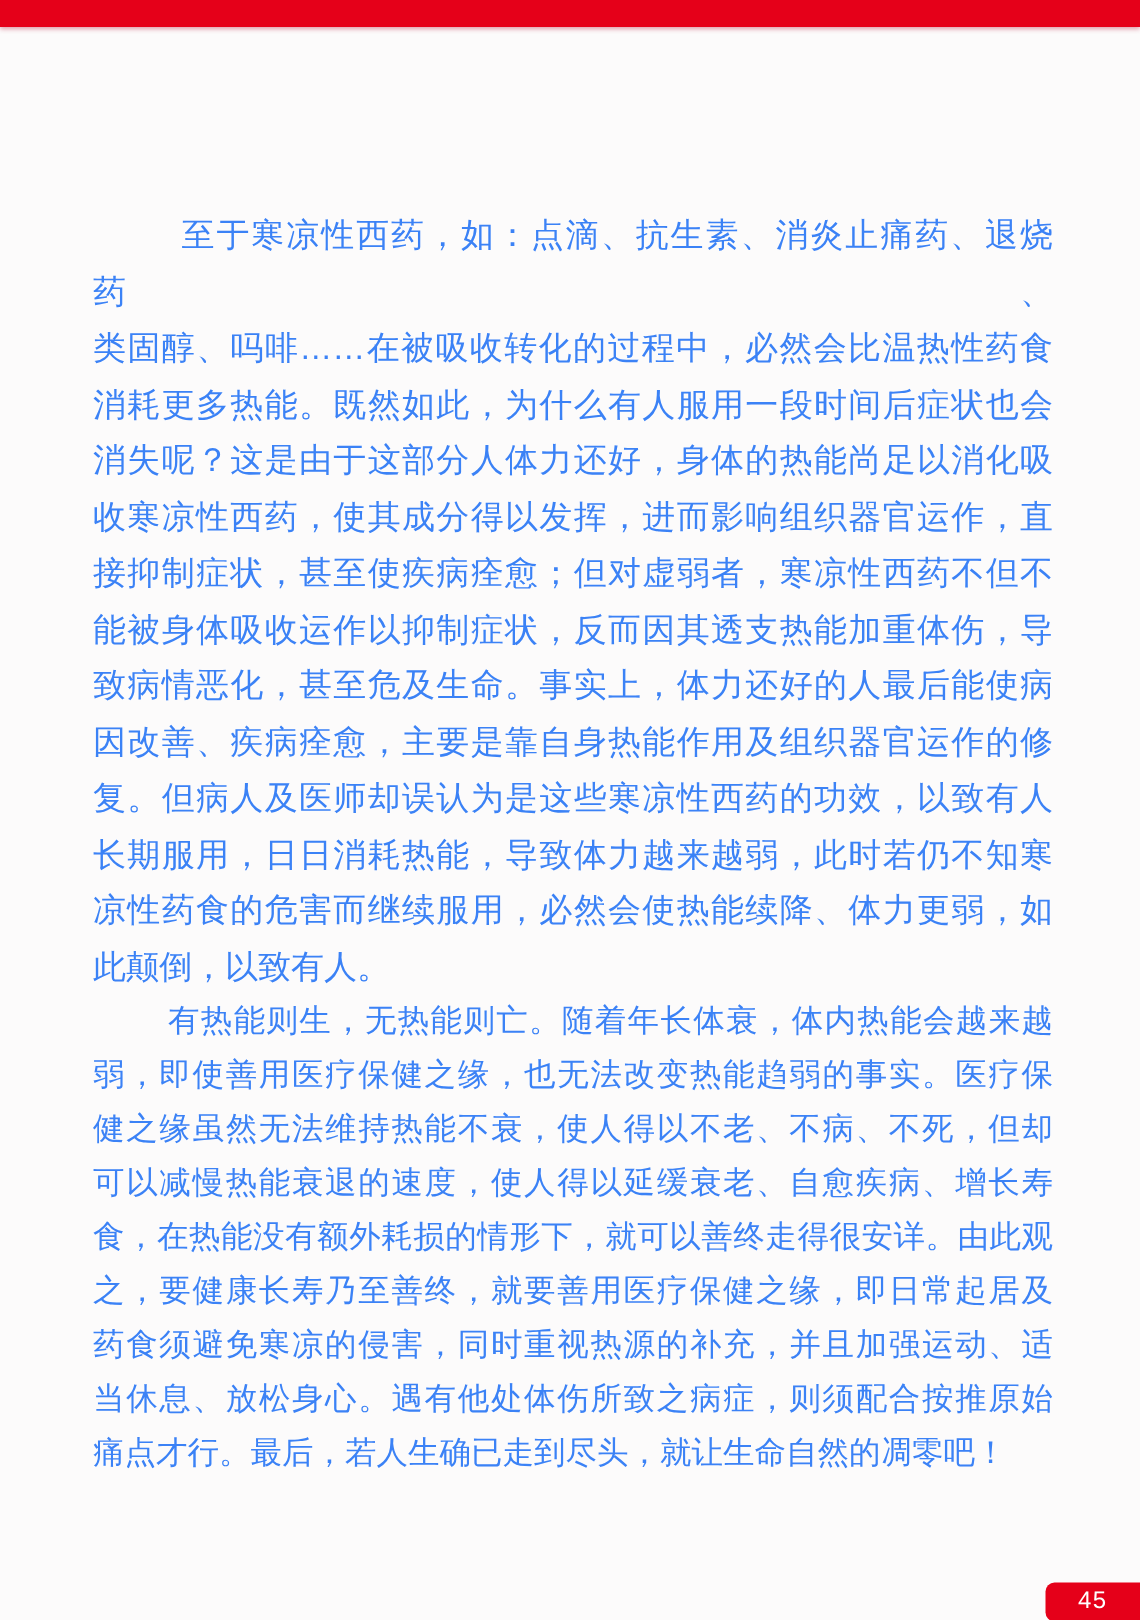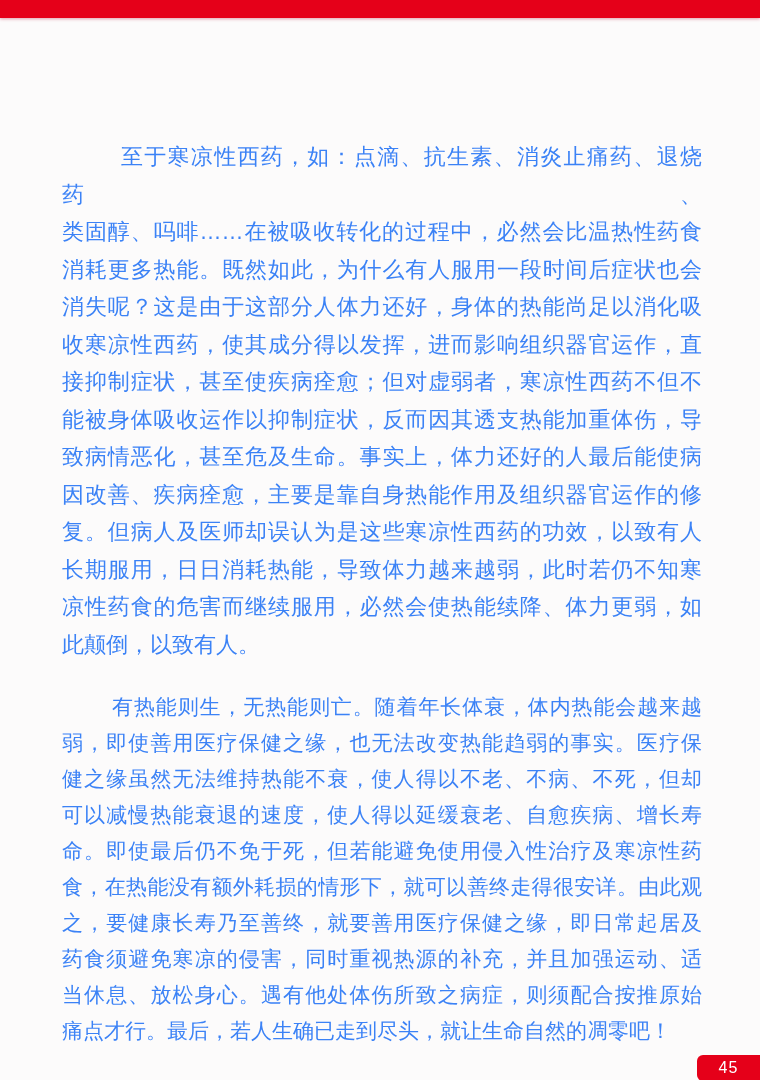--- a/index.html
+++ b/index.html
@@ -42,21 +42,21 @@
   }
   .p2 .line {
     font-size: 21px;
     line-height: 36px;
   }
   .line.last {
     text-align-last: left;
   }
   .p1 .line.first { text-indent: 59px; }
   .p2 .line.first { text-indent: 50px; }
-  .p2 { margin-top: 26px; }
+  .p2 { }
   .page-badge {
     position: absolute;
     top: 1031px;
     right: 0;
     width: 63px;
     height: 26px;
     background: #e50019;
     border-radius: 6px 0 0 6px;
     color: #ffffff;
     display: flex;
@@ -90,21 +90,20 @@
       <div class="line">长期服用，日日消耗热能，导致体力越来越弱，此时若仍不知寒</div>
       <div class="line">凉性药食的危害而继续服用，必然会使热能续降、体力更弱，如</div>
       <div class="line last">此颠倒，以致有人。</div>
     </section>
 
     <section class="paragraph p2">
       <div class="line first">有热能则生，无热能则亡。随着年长体衰，体内热能会越来越</div>
       <div class="line">弱，即使善用医疗保健之缘，也无法改变热能趋弱的事实。医疗保</div>
       <div class="line">健之缘虽然无法维持热能不衰，使人得以不老、不病、不死，但却</div>
       <div class="line">可以减慢热能衰退的速度，使人得以延缓衰老、自愈疾病、增长寿</div>
-      <div class="line">命。即使最后仍不免于死，但若能避免使用侵入性治疗及寒凉性药</div>
       <div class="line">食，在热能没有额外耗损的情形下，就可以善终走得很安详。由此观</div>
       <div class="line">之，要健康长寿乃至善终，就要善用医疗保健之缘，即日常起居及</div>
       <div class="line">药食须避免寒凉的侵害，同时重视热源的补充，并且加强运动、适</div>
       <div class="line">当休息、放松身心。遇有他处体伤所致之病症，则须配合按推原始</div>
       <div class="line last">痛点才行。最后，若人生确已走到尽头，就让生命自然的凋零吧！</div>
     </section>
 
   </main>
 
   <div class="page-badge">

